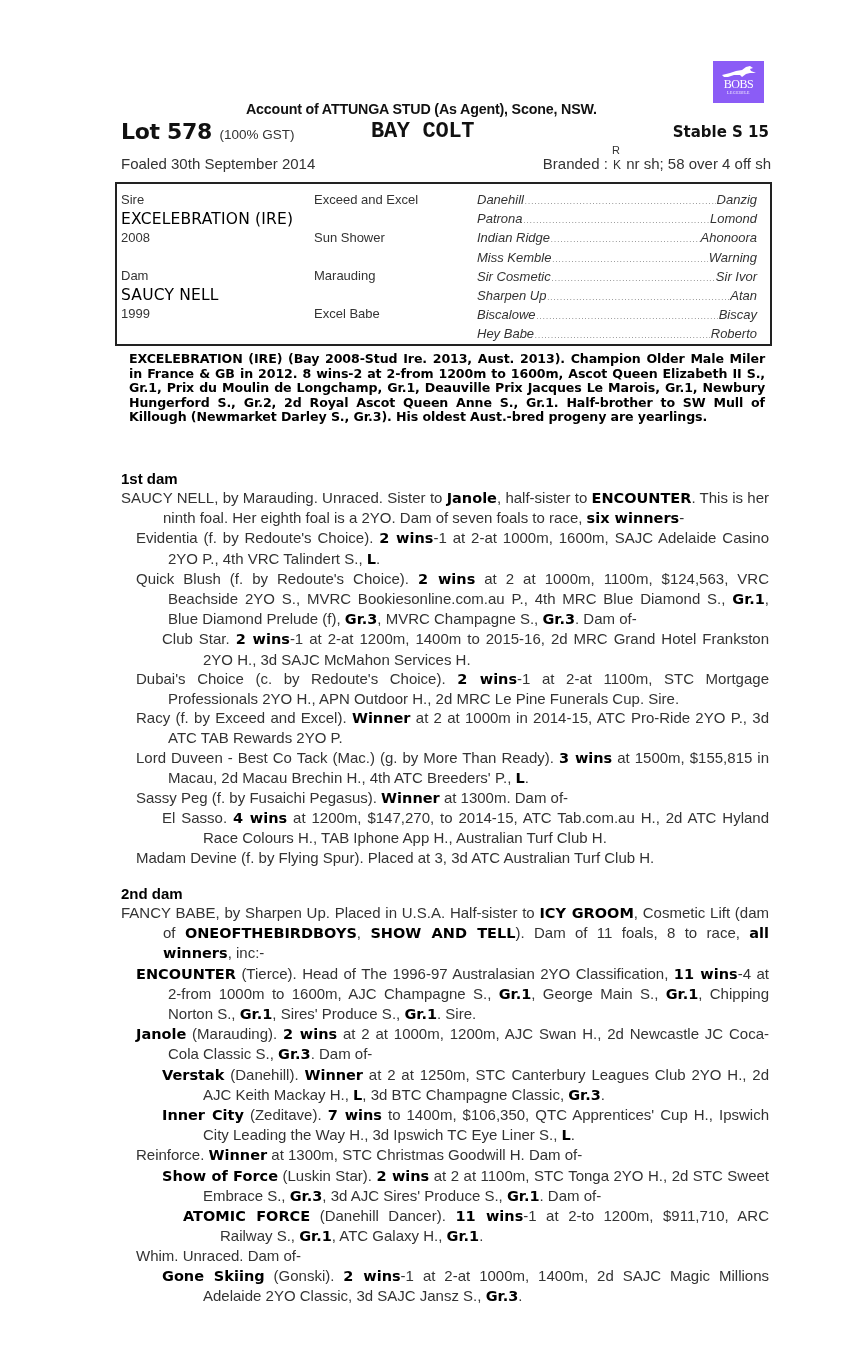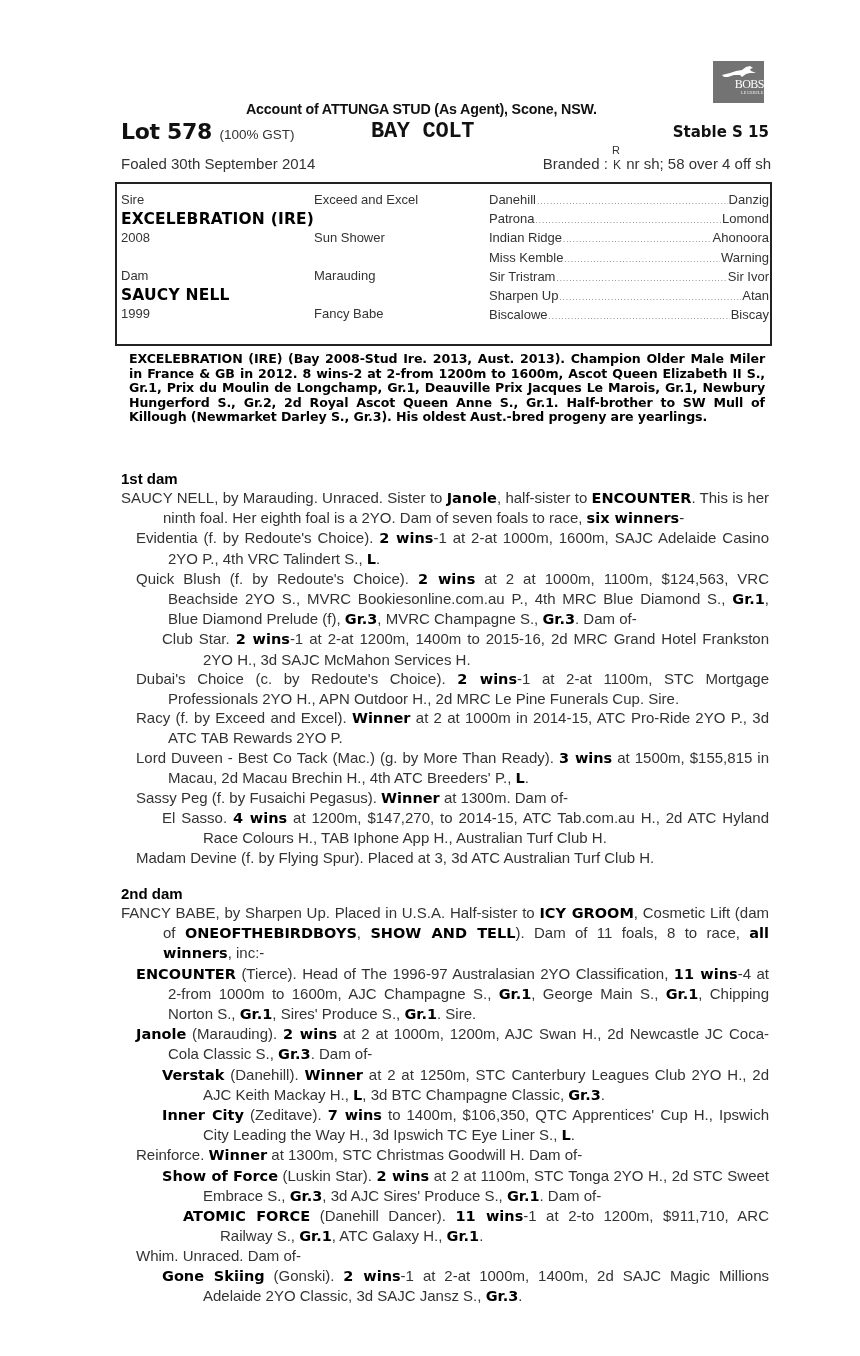--- a/index.html
+++ b/index.html
@@ -1,19 +1,19 @@
 <!DOCTYPE html>
 <html><head>
 <meta charset="utf-8">
 <style>
   html, body { margin: 0; padding: 0; background: #ffffff; }
   body { width: 860px; height: 1356px; position: relative; overflow: hidden; color: #1a1a1a; font-family: "Liberation Sans", sans-serif; }
   .page { position: absolute; left: 0; top: 0; width: 860px; height: 1356px; }
 
-  .logo { position: absolute; left: 713px; top: 61px; width: 51px; height: 42px; background: #737373; color: #fff; text-align: right; }
+  .logo { position: absolute; left: 713px; top: 61px; width: 51px; height: 42px; background: #8b5cf6; color: #fff; text-align: center; }
   .logo svg { display: block; margin: 4px auto 0; }
   .logo .logo-name { font-family: "Liberation Serif", serif; font-size: 12px; line-height: 11px; letter-spacing: -0.5px; }
   .logo .logo-sub { font-family: "Liberation Serif", serif; font-size: 4px; line-height: 5px; letter-spacing: 0.5px; }
 
   .vendor { position: absolute; left: 246px; top: 100px; font-family: "Liberation Sans", sans-serif; font-weight: bold; font-size: 15.5px; letter-spacing: -0.2px; transform: scaleX(0.92); transform-origin: left; color: #111; white-space: nowrap; }
 
   .lot-row { position: absolute; left: 121px; top: 119px; width: 650px; height: 30px; }
   .lot-title { position: absolute; left: 0; top: 0; font-family: "DejaVu Sans", sans-serif; font-weight: bold; font-size: 22px; color: #111; white-space: nowrap; letter-spacing: -0.3px; }
   .lot-gst { font-family: "Liberation Sans", sans-serif; font-weight: normal; font-size: 13.5px; color: #333; letter-spacing: 0; }
   .lot-desc { position: absolute; left: 250px; top: 0; font-family: Liberation Mono, monospace; font-weight: bold; font-size: 22px; color: #111; white-space: nowrap; letter-spacing: -0.3px; }
@@ -24,22 +24,22 @@
   .branded { position: absolute; right: 0; top: 2px; white-space: nowrap; }
   .brand-mark { display: inline-block; position: relative; width: 10px; text-align: center; }
   .brand-mark .r { position: absolute; left: 0; top: -11px; font-size: 11px; }
   .brand-mark .k { font-size: 12px; }
 
   .pedigree { position: absolute; left: 115px; top: 182px; width: 653px; height: 160px; border: 2px solid #222; box-sizing: content-box; }
   .ped-left { position: absolute; left: 4px; top: 8px; width: 360px; }
   .ped-row { position: relative; height: 19px; font-size: 13px; color: #333; white-space: nowrap; }
   .ped-row .c1 { position: absolute; left: 0; }
   .ped-row .c2 { position: absolute; left: 193px; }
-  .ped-row .bold { font-family: "DejaVu Sans", sans-serif; font-weight: bold; font-size: 15.5px; color: #000; top: -1px; letter-spacing: 0.2px; text-align: center; }
-  .ped-right { position: absolute; left: 372px; top: 8px; width: 280px; }
+  .ped-row .bold { font-family: "DejaVu Sans", sans-serif; font-weight: normal; font-size: 15.5px; color: #000; top: -1px; letter-spacing: 0.2px; text-align: center; }
+  .ped-right { position: absolute; left: 360px; top: 8px; width: 280px; font-style: italic; }
   .gd { display: flex; height: 19.2px; font-size: 13px; color: #333; white-space: nowrap; align-items: baseline; }
   .gd .dots { flex: 1; overflow: hidden; color: #555; font-size: 8px; letter-spacing: 1px; margin: 0 1px; }
   .gd .dots::before { content: "............................................................................................................................................"; }
 
   .sire-bio { position: absolute; left: 129px; top: 352px; width: 636px; font-family: "DejaVu Sans", sans-serif; font-weight: bold; font-size: 12.6px; line-height: 14.6px; color: #000; text-align: justify; letter-spacing: -0.1px; }
 
   .section { position: absolute; left: 121px; width: 648px; font-size: 15px; line-height: 19.2px; color: #333; }
   .sec-head { font-family: Liberation Sans, sans-serif; font-weight: bold; font-size: 15px; color: #000; line-height: 18px; }
   .entry { text-align: justify; }
   .entry.l0 { padding-left: 42px; text-indent: -42px; }
@@ -95,21 +95,21 @@
       <div class="ped-row"></div>
       <div class="ped-row">
           <span class="c1">Dam</span>
           <span class="c2">Marauding</span>
         </div>
       <div class="ped-row">
           <span class="c1 bold">SAUCY NELL</span>
         </div>
       <div class="ped-row">
           <span class="c1">1999</span>
-          <span class="c2">Fancy Babe</span>
+          <span class="c2">Excel Babe</span>
         </div>
     </div>
     <div class="ped-right">
       <div class="gd">
           <span>Danehill</span>
           <span class="dots"></span>
           <span>Danzig</span>
         </div>
       <div class="gd">
           <span>Patrona</span>
@@ -120,33 +120,38 @@
           <span>Indian Ridge</span>
           <span class="dots"></span>
           <span>Ahonoora</span>
         </div>
       <div class="gd">
           <span>Miss Kemble</span>
           <span class="dots"></span>
           <span>Warning</span>
         </div>
       <div class="gd">
-          <span>Sir Tristram</span>
+          <span>Sir Cosmetic</span>
           <span class="dots"></span>
           <span>Sir Ivor</span>
         </div>
       <div class="gd">
           <span>Sharpen Up</span>
           <span class="dots"></span>
           <span>Atan</span>
         </div>
       <div class="gd">
           <span>Biscalowe</span>
           <span class="dots"></span>
           <span>Biscay</span>
+        </div>
+      <div class="gd">
+          <span>Hey Babe</span>
+          <span class="dots"></span>
+          <span>Roberto</span>
         </div>
     </div>
   </div>
 
   <div class="sire-bio">EXCELEBRATION (IRE) (Bay 2008-Stud Ire. 2013, Aust. 2013). Champion Older Male Miler in France &amp; GB in 2012. 8 wins-2 at 2-from 1200m to 1600m, Ascot Queen Elizabeth II S., Gr.1, Prix du Moulin de Longchamp, Gr.1, Deauville Prix Jacques Le Marois, Gr.1, Newbury Hungerford S., Gr.2, 2d Royal Ascot Queen Anne S., Gr.1. Half-brother to SW Mull of Killough (Newmarket Darley S., Gr.3). His oldest Aust.-bred progeny are yearlings.</div>
 
   <div class="section" style="top:470px;">
     <div class="sec-head">1st dam</div>
     <div>
         <div class="entry l0 last"><span>SAUCY NELL, by Marauding. Unraced. Sister to </span><span class="b">Janole</span><span>, half-sister to </span><span class="b">ENCOUNTER</span><span>. This is her ninth foal. Her eighth foal is a 2YO. Dam of seven foals to race, </span><span class="b">six winners</span><span>-</span></div>

